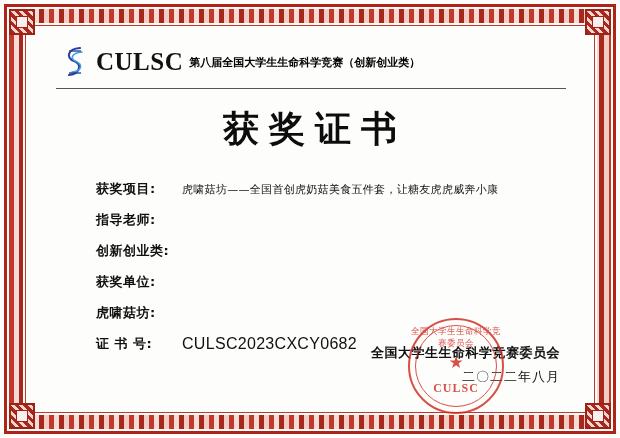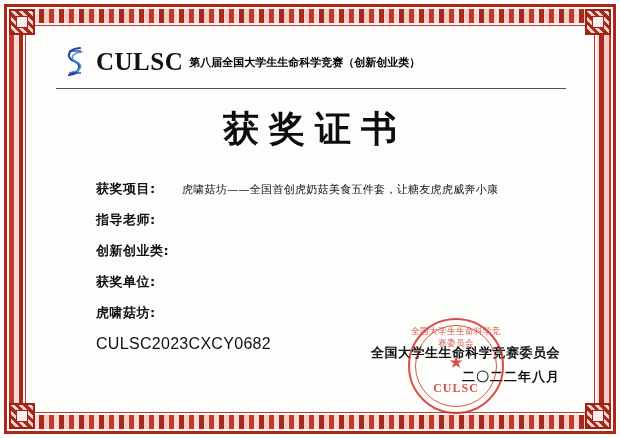--- a/index.html
+++ b/index.html
@@ -183,21 +183,21 @@
   .footer-org {
     font-family: "DejaVu Sans", sans-serif;
     font-size: 13px;
     font-weight: bold;
     color: #111;
     letter-spacing: 0.5px;
   }
   .footer-date {
     font-family: "DejaVu Sans", sans-serif;
     font-size: 13px;
-    font-weight: bold;
+    font-weight: normal;
     color: #111;
     letter-spacing: 1px;
     margin-top: 6px;
   }
 
   
   .seal {
     position: absolute;
     left: 408px;
     top: 318px;
@@ -307,20 +307,21 @@
 
       <div class="field-row">
         <div class="field-label">获奖单位:</div>
       </div>
 
       <div class="field-row">
         <div class="field-label">虎啸菇坊:</div>
       </div>
 
       <div class="field-row">
+        <div class="field-label">证 书 号:</div>
         <div class="field-value small">CULSC2023CXCY0682</div>
       </div>
 
     </div>
 
     <div class="footer">
       <div class="footer-org">全国大学生生命科学竞赛委员会</div>
       <div class="footer-date">二〇二二年八月</div>
     </div>
 

